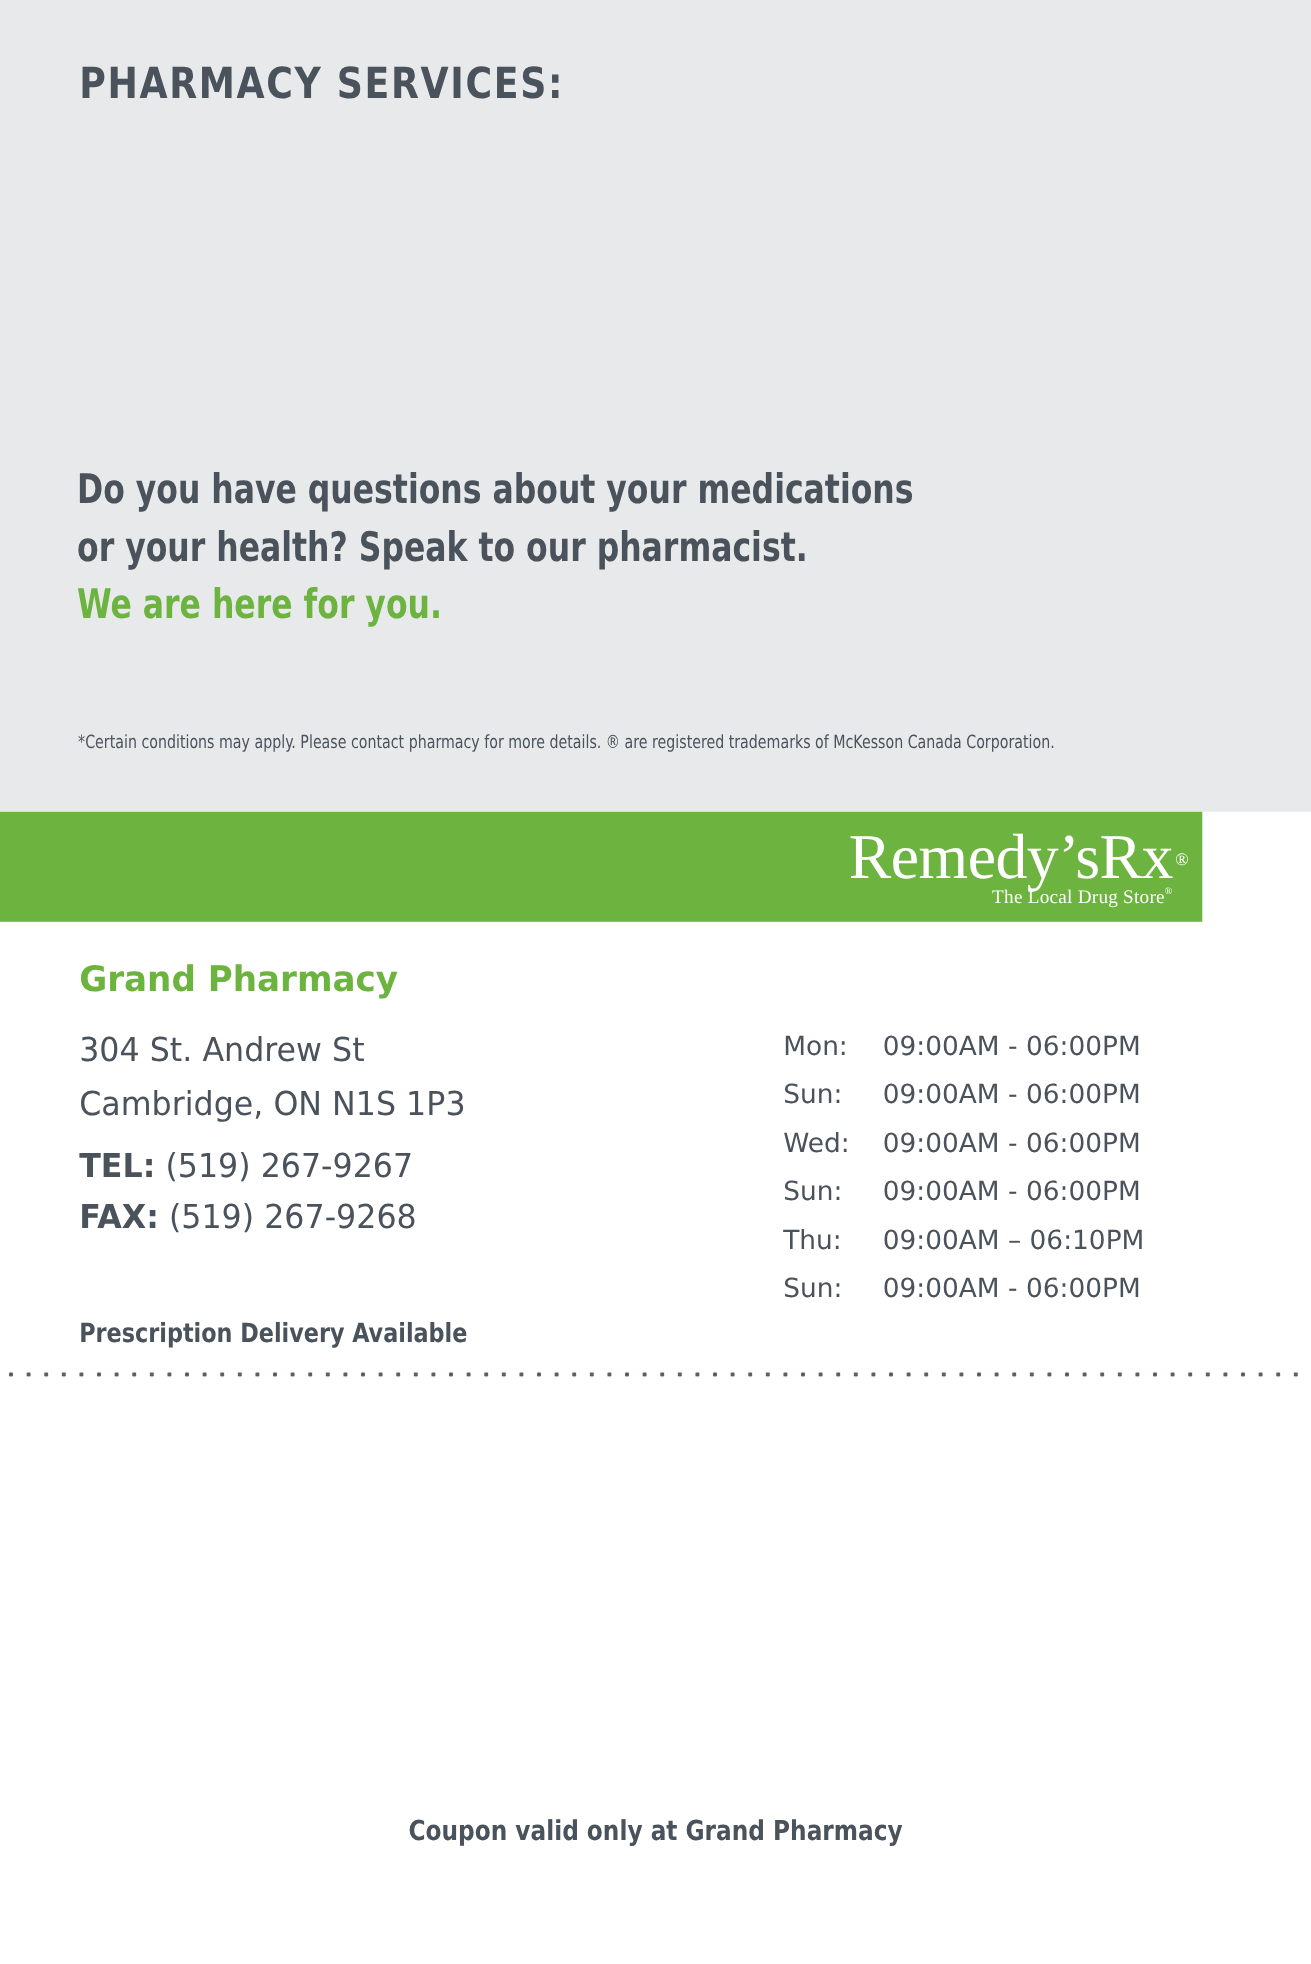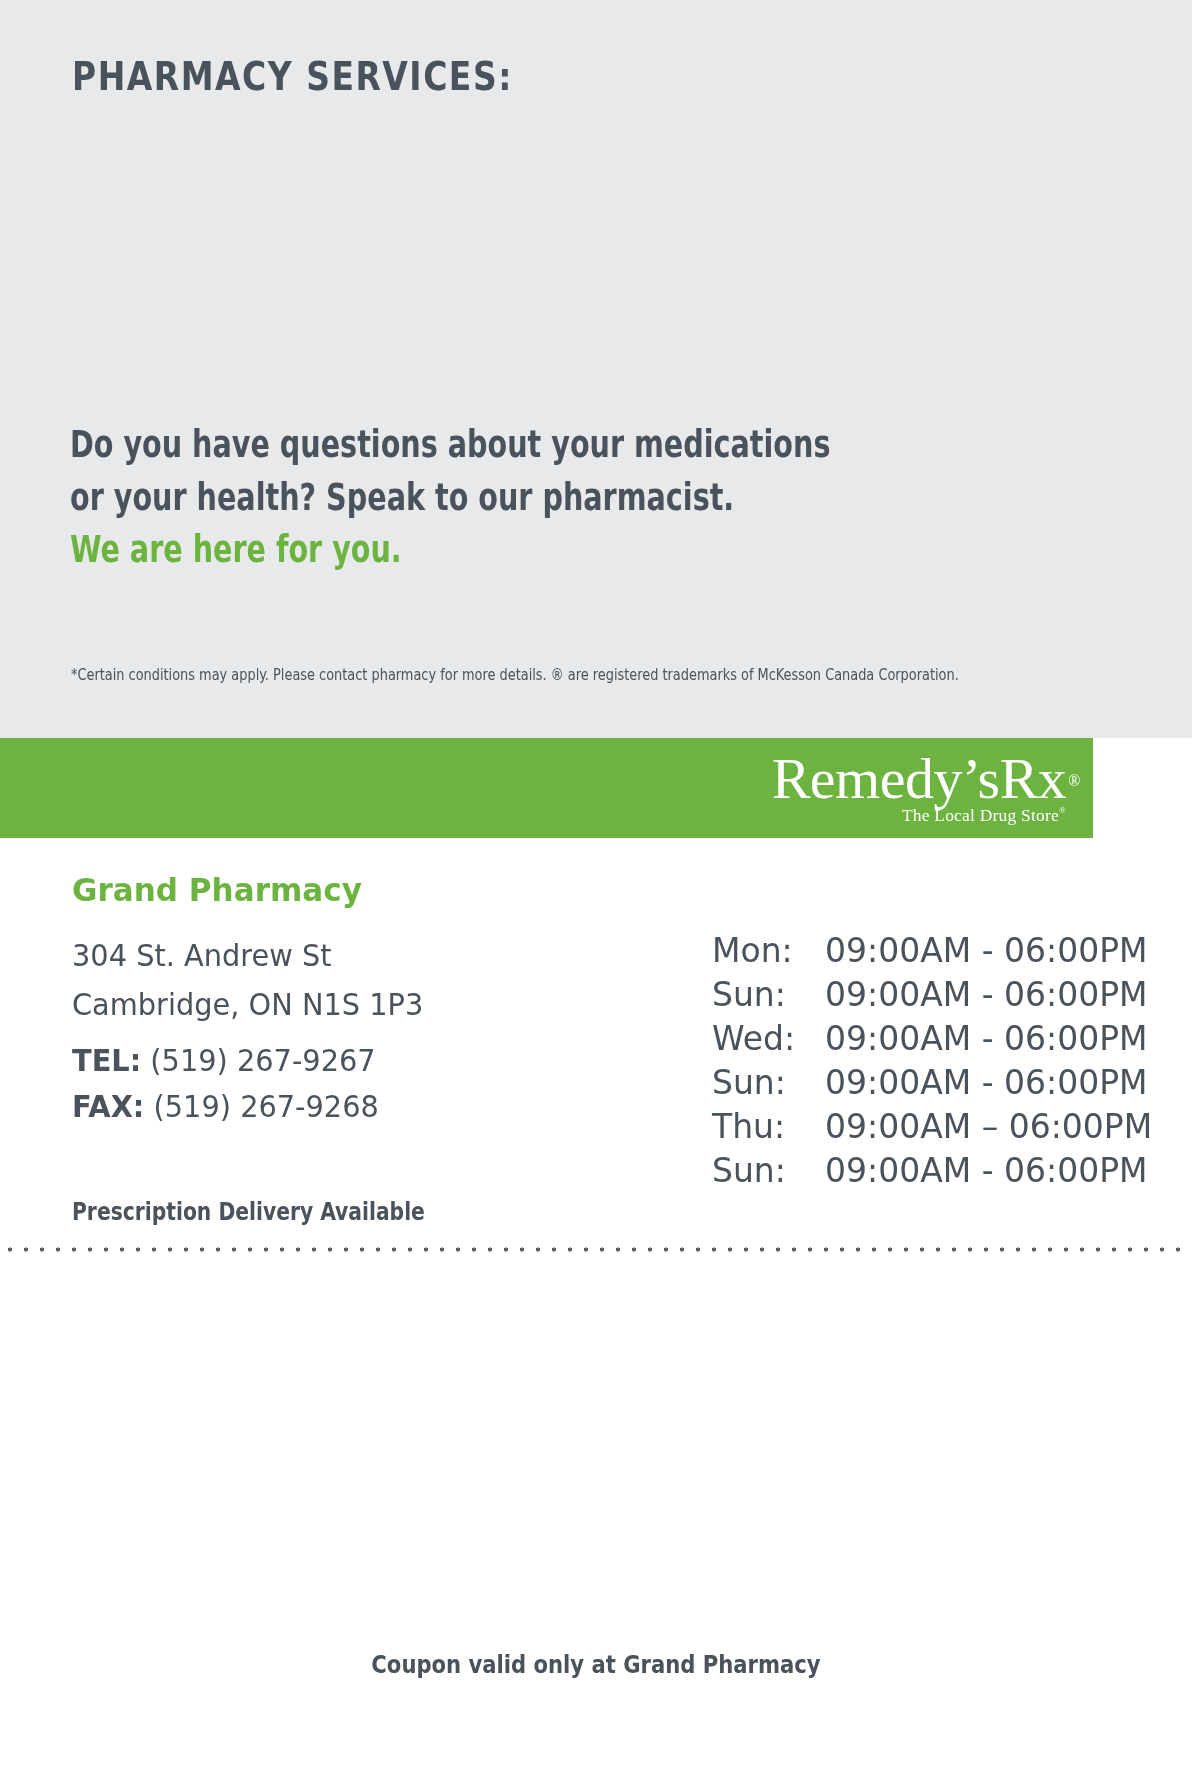--- a/index.html
+++ b/index.html
@@ -199,21 +199,21 @@
     font-family: "DejaVu Sans", "Liberation Sans", sans-serif;
     font-size: 29px;
     color: #4a525c;
     border-collapse: collapse;
   }
   .hours td {
     padding: 0;
     height: 44px;
     vertical-align: middle;
     white-space: nowrap;
-    font-size: 33px;
+    font-size: 24px;
     line-height: 44px;
     color: #4a525c;
   }
   .hours td.day {
     padding-right: 30px;
     text-align: left;
   }
   .hours td.time { text-align: left; }
   .hours tr.emphasis-dash td.time { font-weight: normal; }
 
@@ -301,21 +301,21 @@
     <tr>
       <td class="day">Wed:</td>
       <td class="time">09:00AM - 06:00PM</td>
     </tr>
     <tr>
       <td class="day">Sun:</td>
       <td class="time">09:00AM - 06:00PM</td>
     </tr>
     <tr class="emphasis-dash">
       <td class="day">Thu:</td>
-      <td class="time">09:00AM – 06:00PM</td>
+      <td class="time">09:00AM – 06:10PM</td>
     </tr>
     <tr>
       <td class="day">Sun:</td>
       <td class="time">09:00AM - 06:00PM</td>
     </tr>
   </tbody>
 </table>
 
 <div class="dotted-divider"></div>
 

